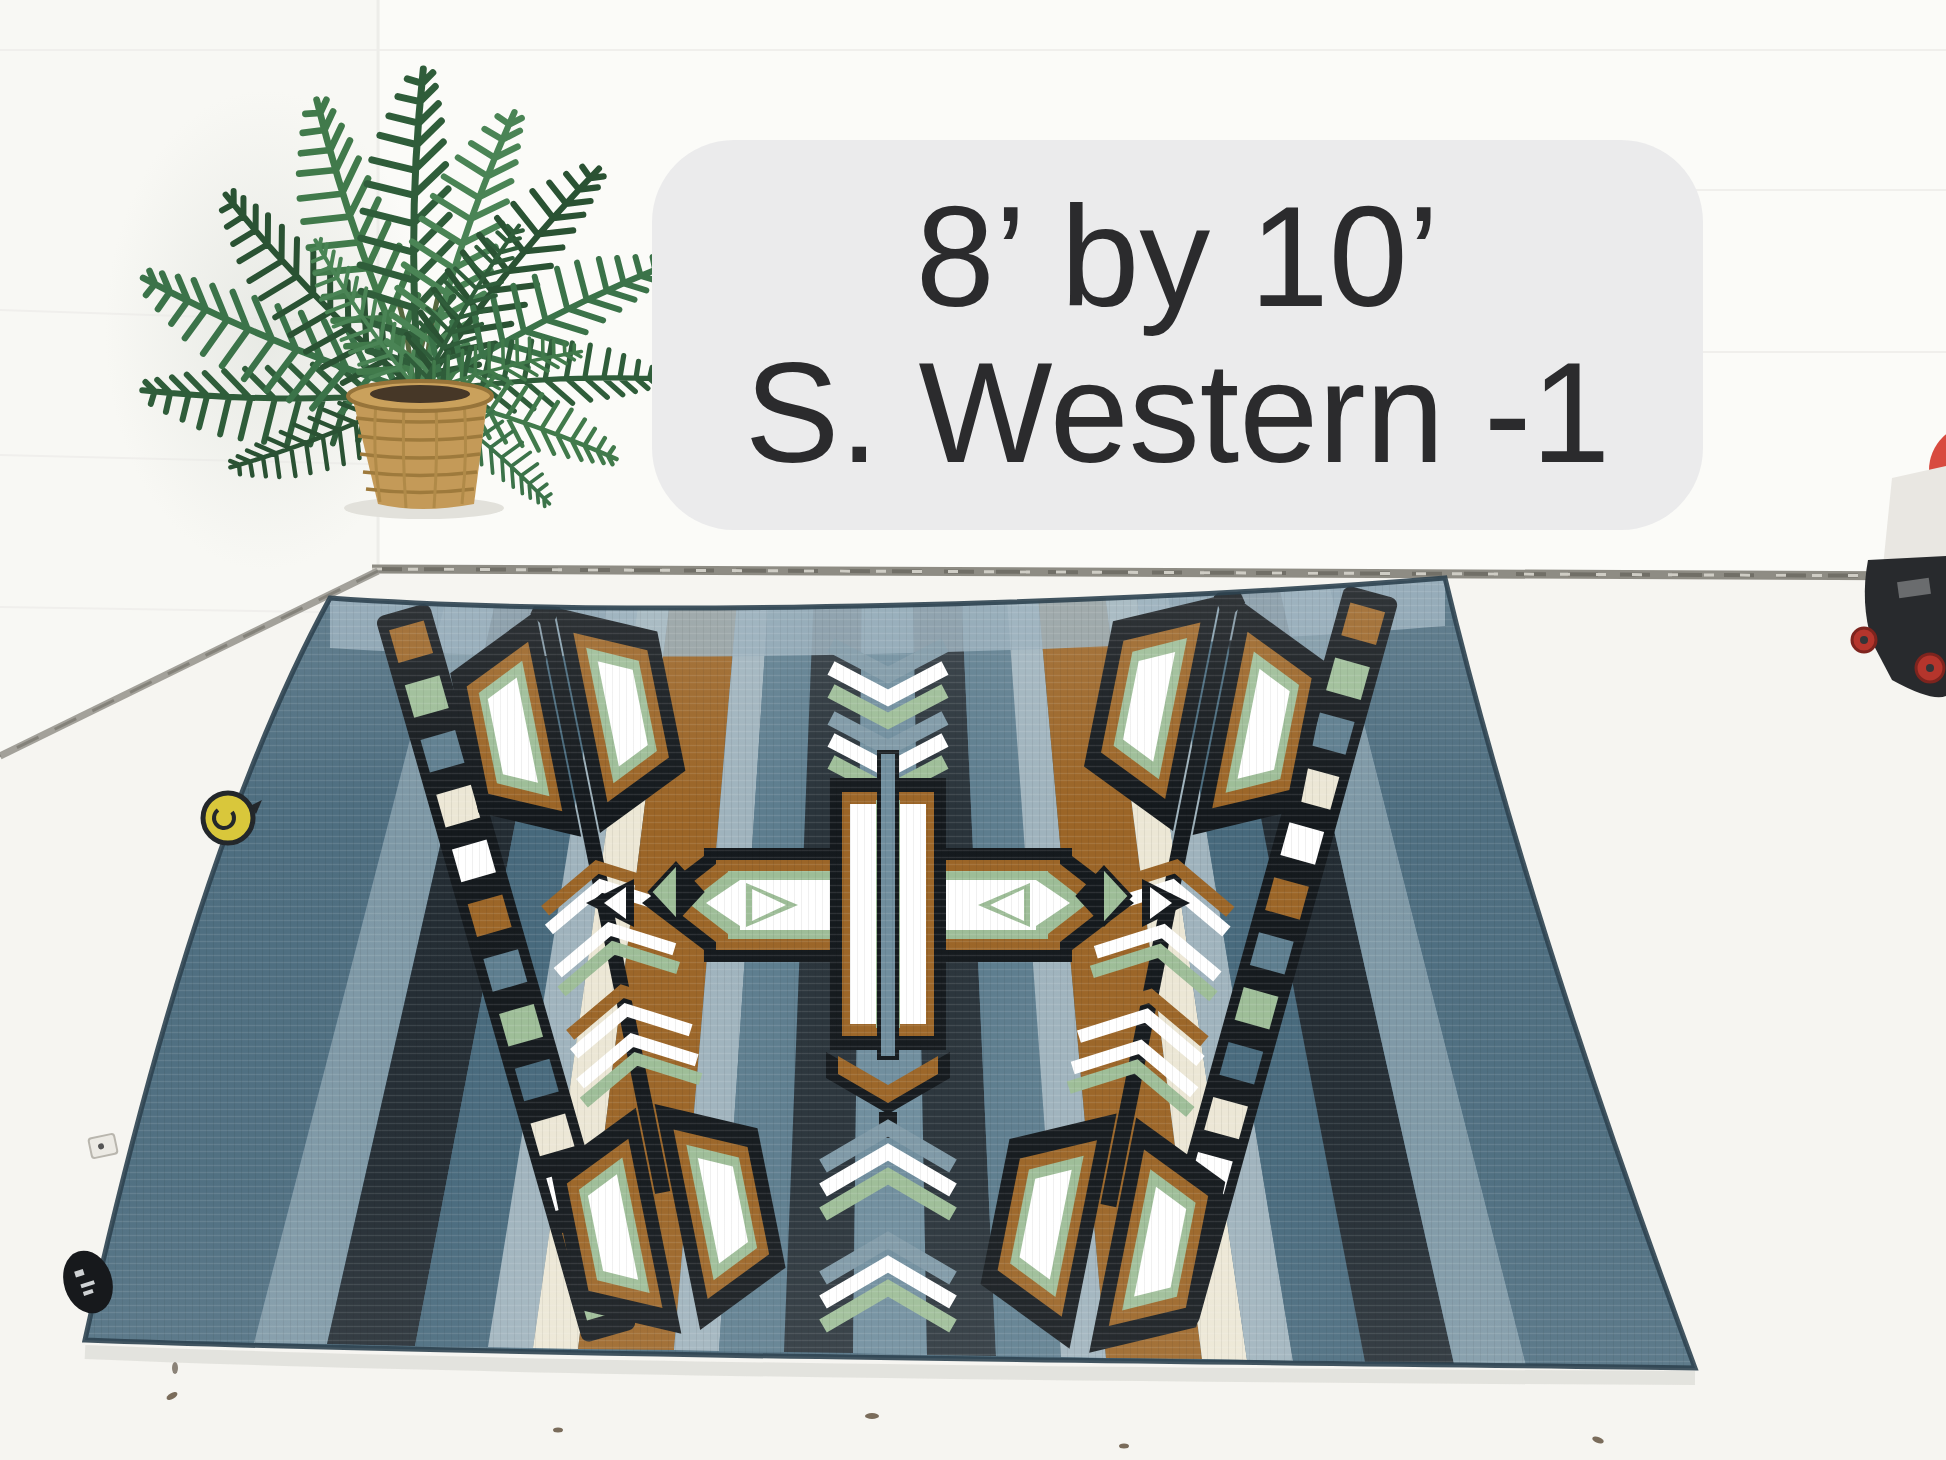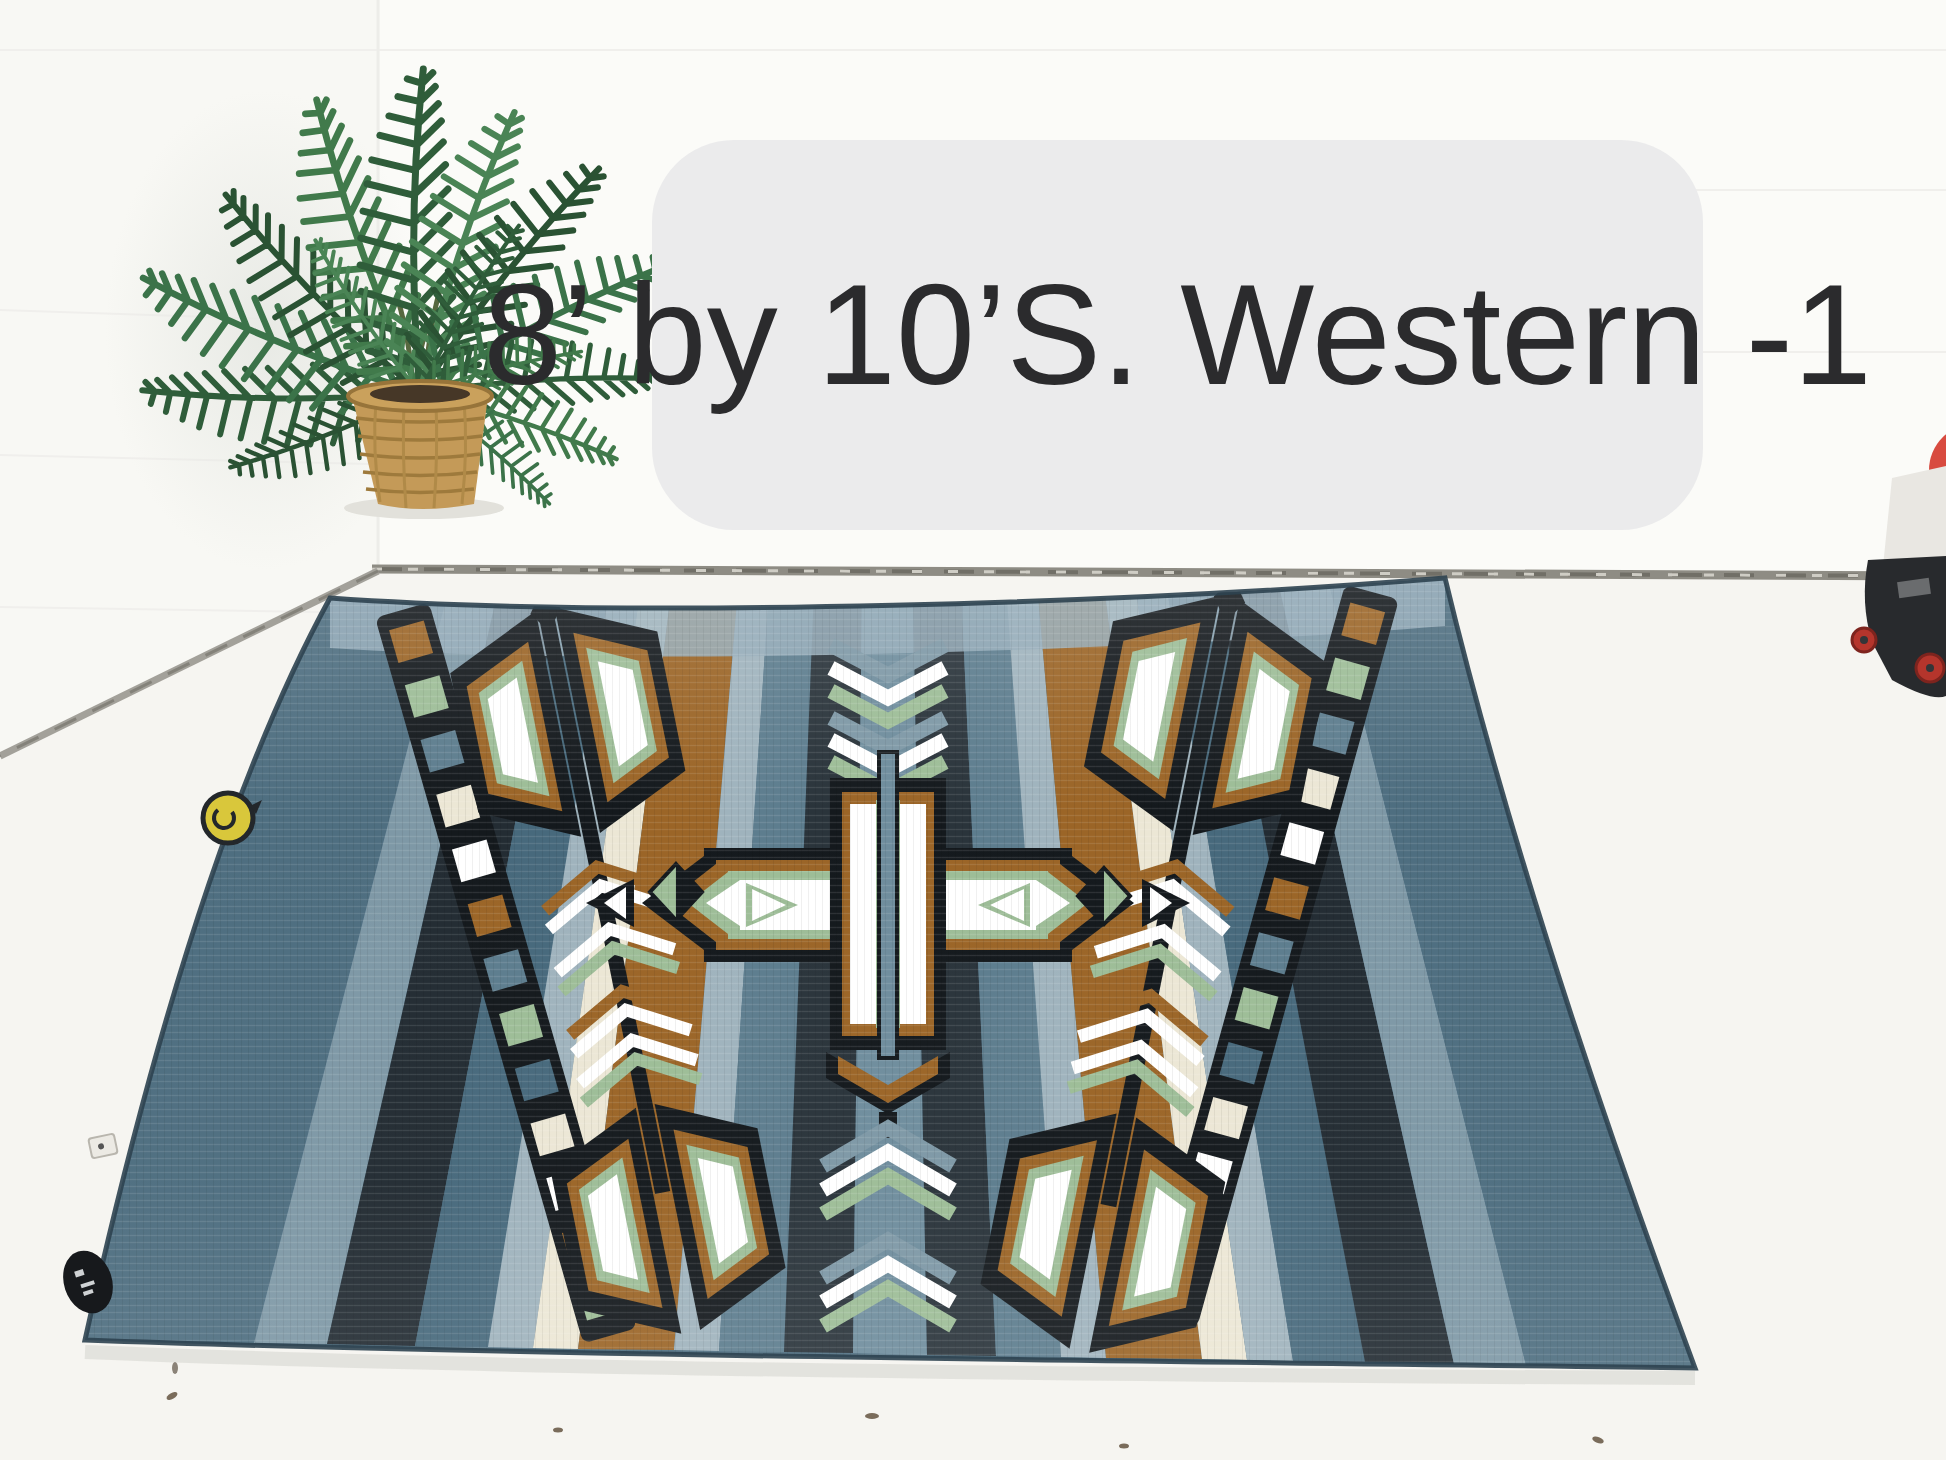--- a/index.html
+++ b/index.html
@@ -1,20 +1,20 @@
 <!DOCTYPE html>
 <html><head>
 <meta charset="utf-8">
 <style>
   html,body{margin:0;padding:0;background:#ffffff;}
   .scene{position:relative;width:1946px;height:1460px;overflow:hidden;
          font-family:"Liberation Sans", sans-serif;background:#fbfbf8;}
   .scene svg{position:absolute;left:0;top:0;}
   .size-label{position:absolute;left:652px;top:140px;width:1051px;height:390px;
-    background:#ebebec;border-radius:82px;display:flex;flex-direction:row;
+    background:#ebebec;border-radius:82px;display:flex;flex-direction:column;
     align-items:center;justify-content:center;z-index:5;}
   .size-label .line{font-size:142px;line-height:1.1;color:#2b2b2d;
     letter-spacing:0px;white-space:nowrap;}
 </style>
 </head>
 <body>
 
 <div class="scene">
 
 <svg width="1946" height="1460" viewBox="0 0 1946 1460">

